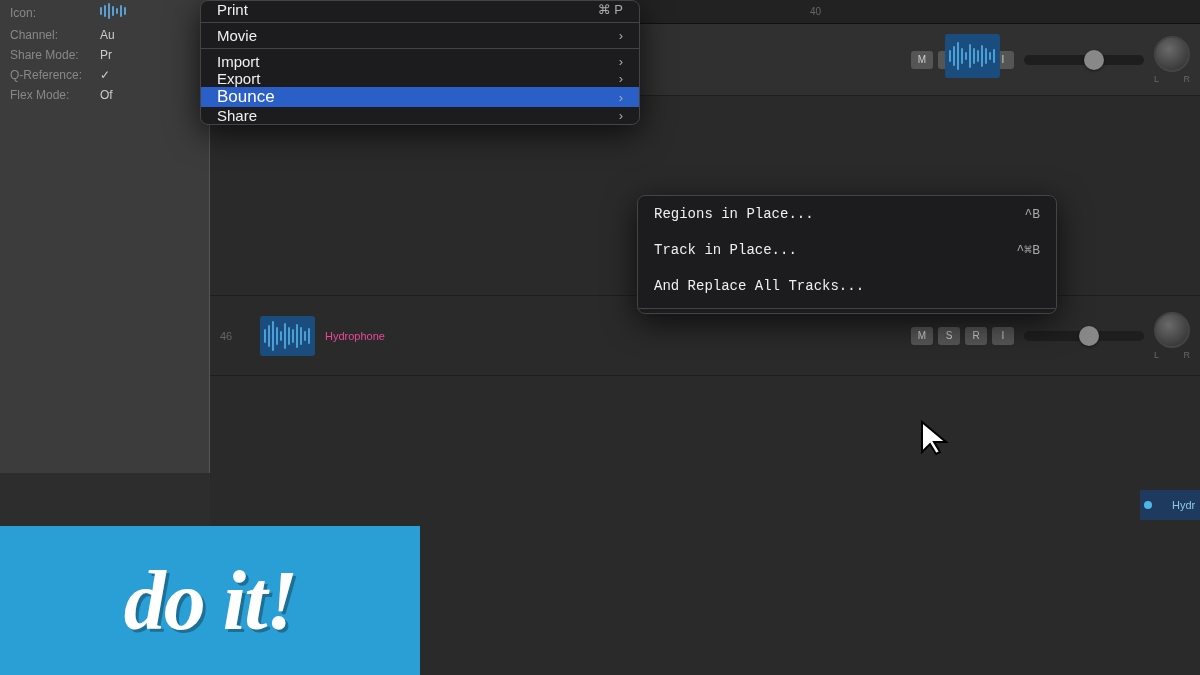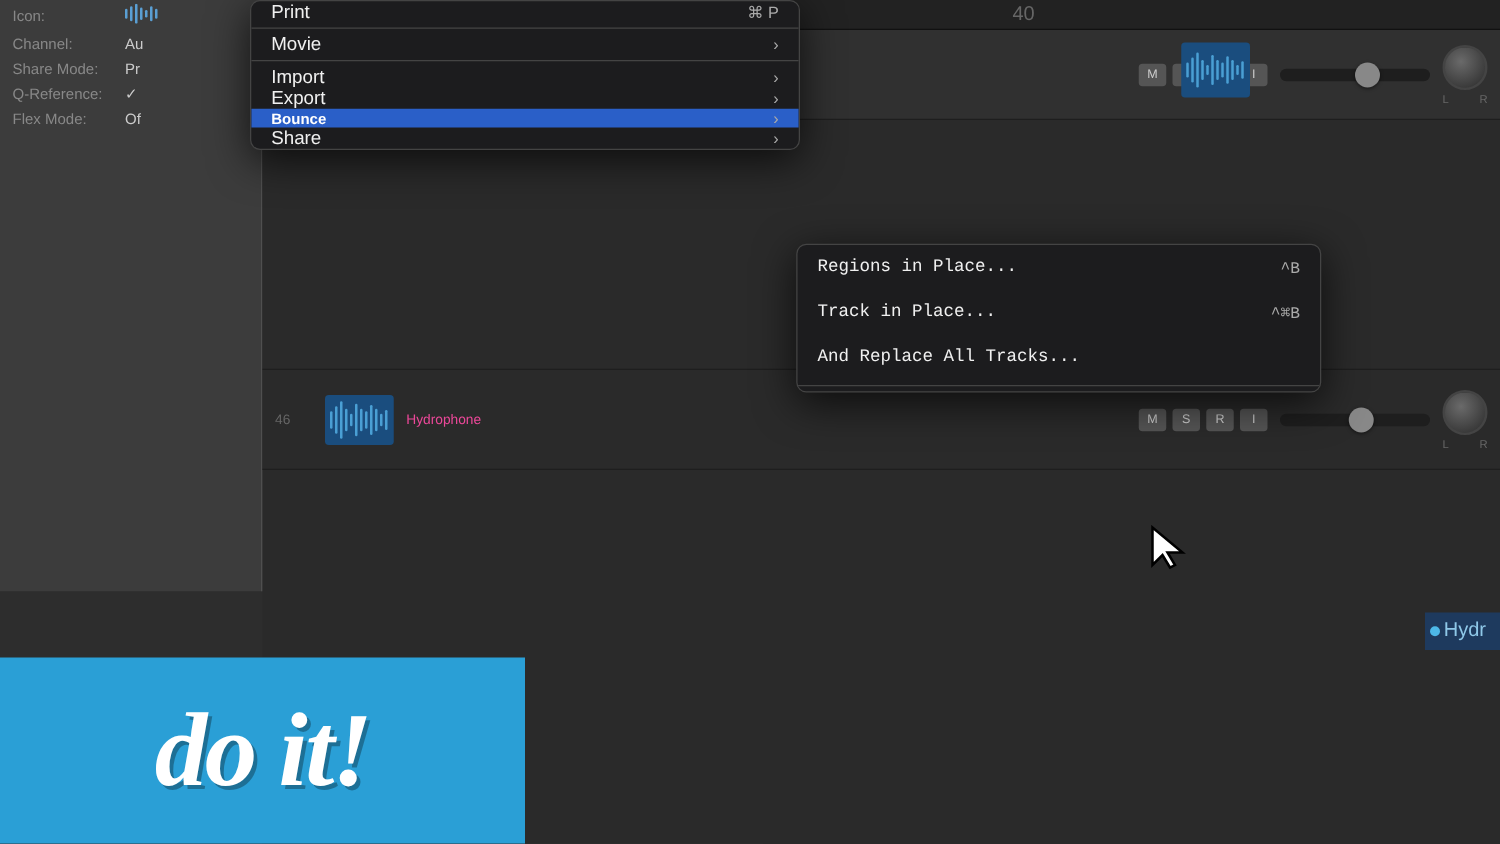--- a/index.html
+++ b/index.html
@@ -147,21 +147,21 @@
       height: 24px;
       background: #222;
       border-bottom: 1px solid #111;
       display: flex;
       align-items: center;
       padding-left: 20px;
     }
 
     .ruler-number {
       color: #666;
-      font-size: 16px;
+      font-size: 10px;
       position: absolute;
     }
 
     
     .watermark {
       position: absolute;
       bottom: 0;
       left: 0;
       width: 420px;
       height: 149px;
@@ -436,21 +436,21 @@
       <div class="knob-lr">
         <span>L</span>
         <span>R</span>
       </div>
     </div>
   </div>
 </div>
 
 <div style="position:absolute; right:0; top:490px; width:60px; height:30px; background:#1e3a5e; display:flex; align-items:center; padding: 0 4px; z-index:5;">
   <div class="blue-dot"></div>
-  <span style="color:#8fc8e8; font-size:16px;">Hydr</span>
+  <span style="color:#8fc8e8; font-size:11px;margin-left:17px;">Hydr</span>
 </div>
 
 <div class="context-menu">
 
   <div class="menu-item">
     <span>Print</span>
     <span class="shortcut">⌘ P</span>
   </div>
   <div class="menu-divider"></div>
 
@@ -464,21 +464,21 @@
     <span>Import</span>
     <span class="arrow">›</span>
   </div>
 
   <div class="menu-item">
     <span>Export</span>
     <span class="arrow">›</span>
   </div>
 
   <div class="menu-item active">
-    <span style="font-weight:700; font-size:12px;">Bounce</span>
+    <span style="font-weight:400; font-size:17px;">Bounce</span>
     <span class="arrow">›</span>
   </div>
 
   <div class="menu-item">
     <span>Share</span>
     <span class="arrow">›</span>
   </div>
 </div>
 
 <div class="submenu">

